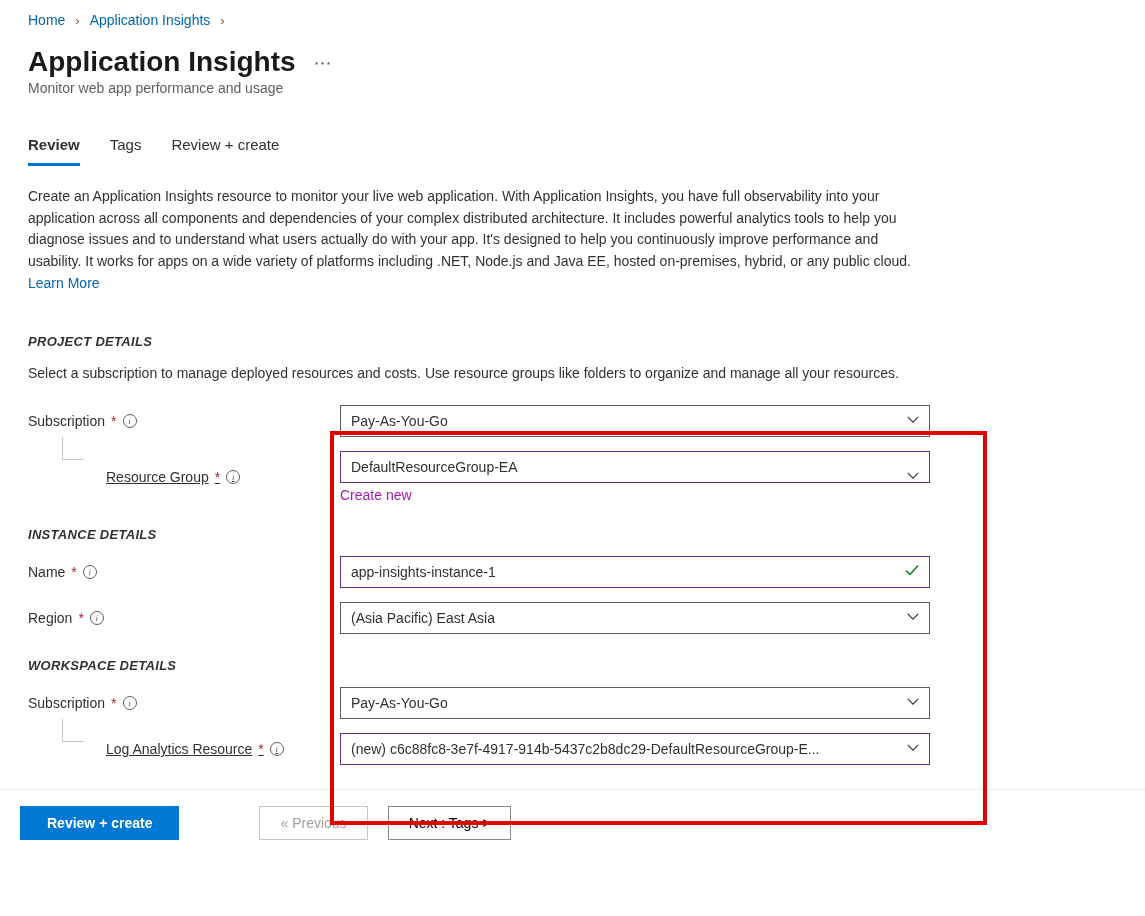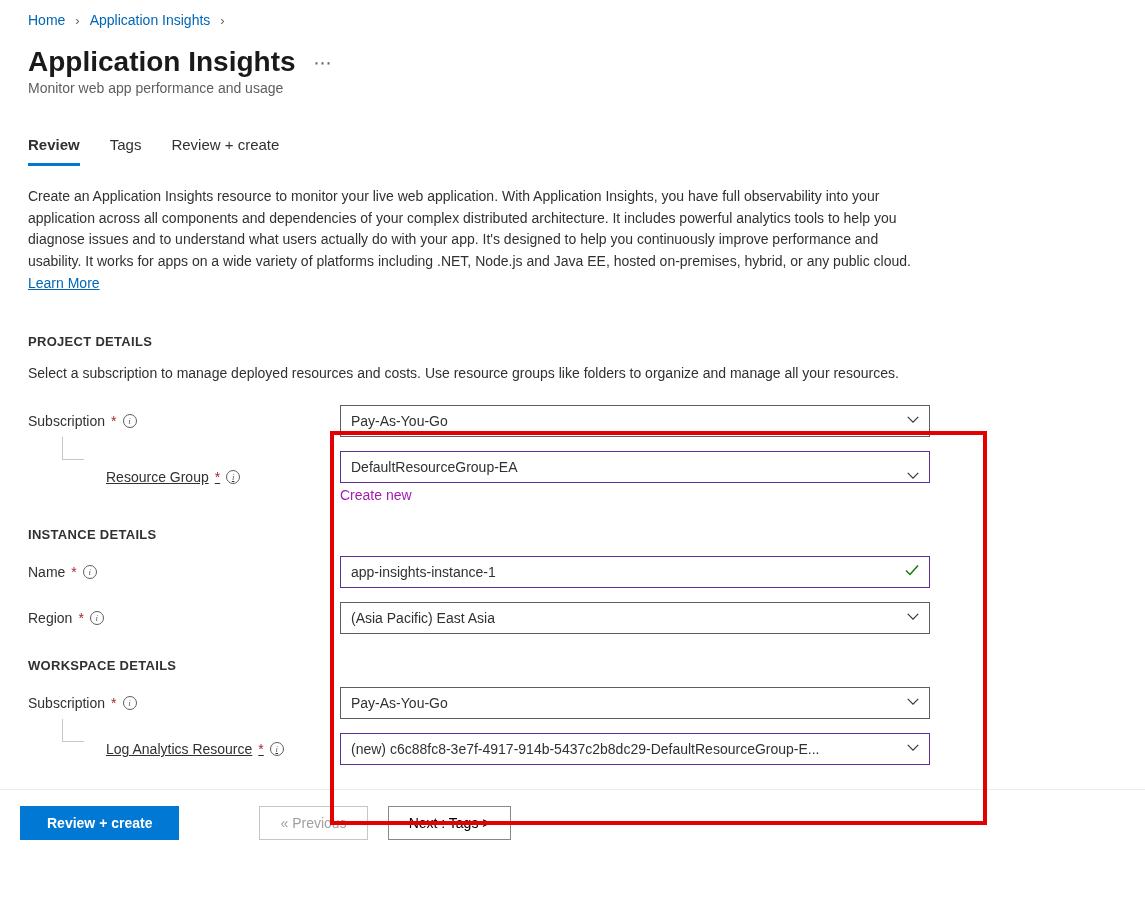--- a/index.html
+++ b/index.html
@@ -47,26 +47,27 @@
   .tab.active {
     font-weight: 600;
     border-bottom: 3px solid #0078d4;
   }
   .intro {
     font-size: 14px;
     line-height: 1.55;
     max-width: 900px;
     margin-bottom: 40px;
   }
-  .intro .link { color: #0066b4; cursor: pointer; text-decoration: underline; }
+  .intro .link { color: #0066b4; cursor: pointer; }
   .section-heading {
     font-size: 13px;
     font-weight: 600;
     letter-spacing: 0.3px;
     margin: 0 0 14px 0;
+    font-style: italic;
   }
   .section-desc {
     font-size: 14px;
     line-height: 1.55;
     margin-bottom: 20px;
     max-width: 960px;
   }
   .form-row {
     display: flex;
     align-items: center;

